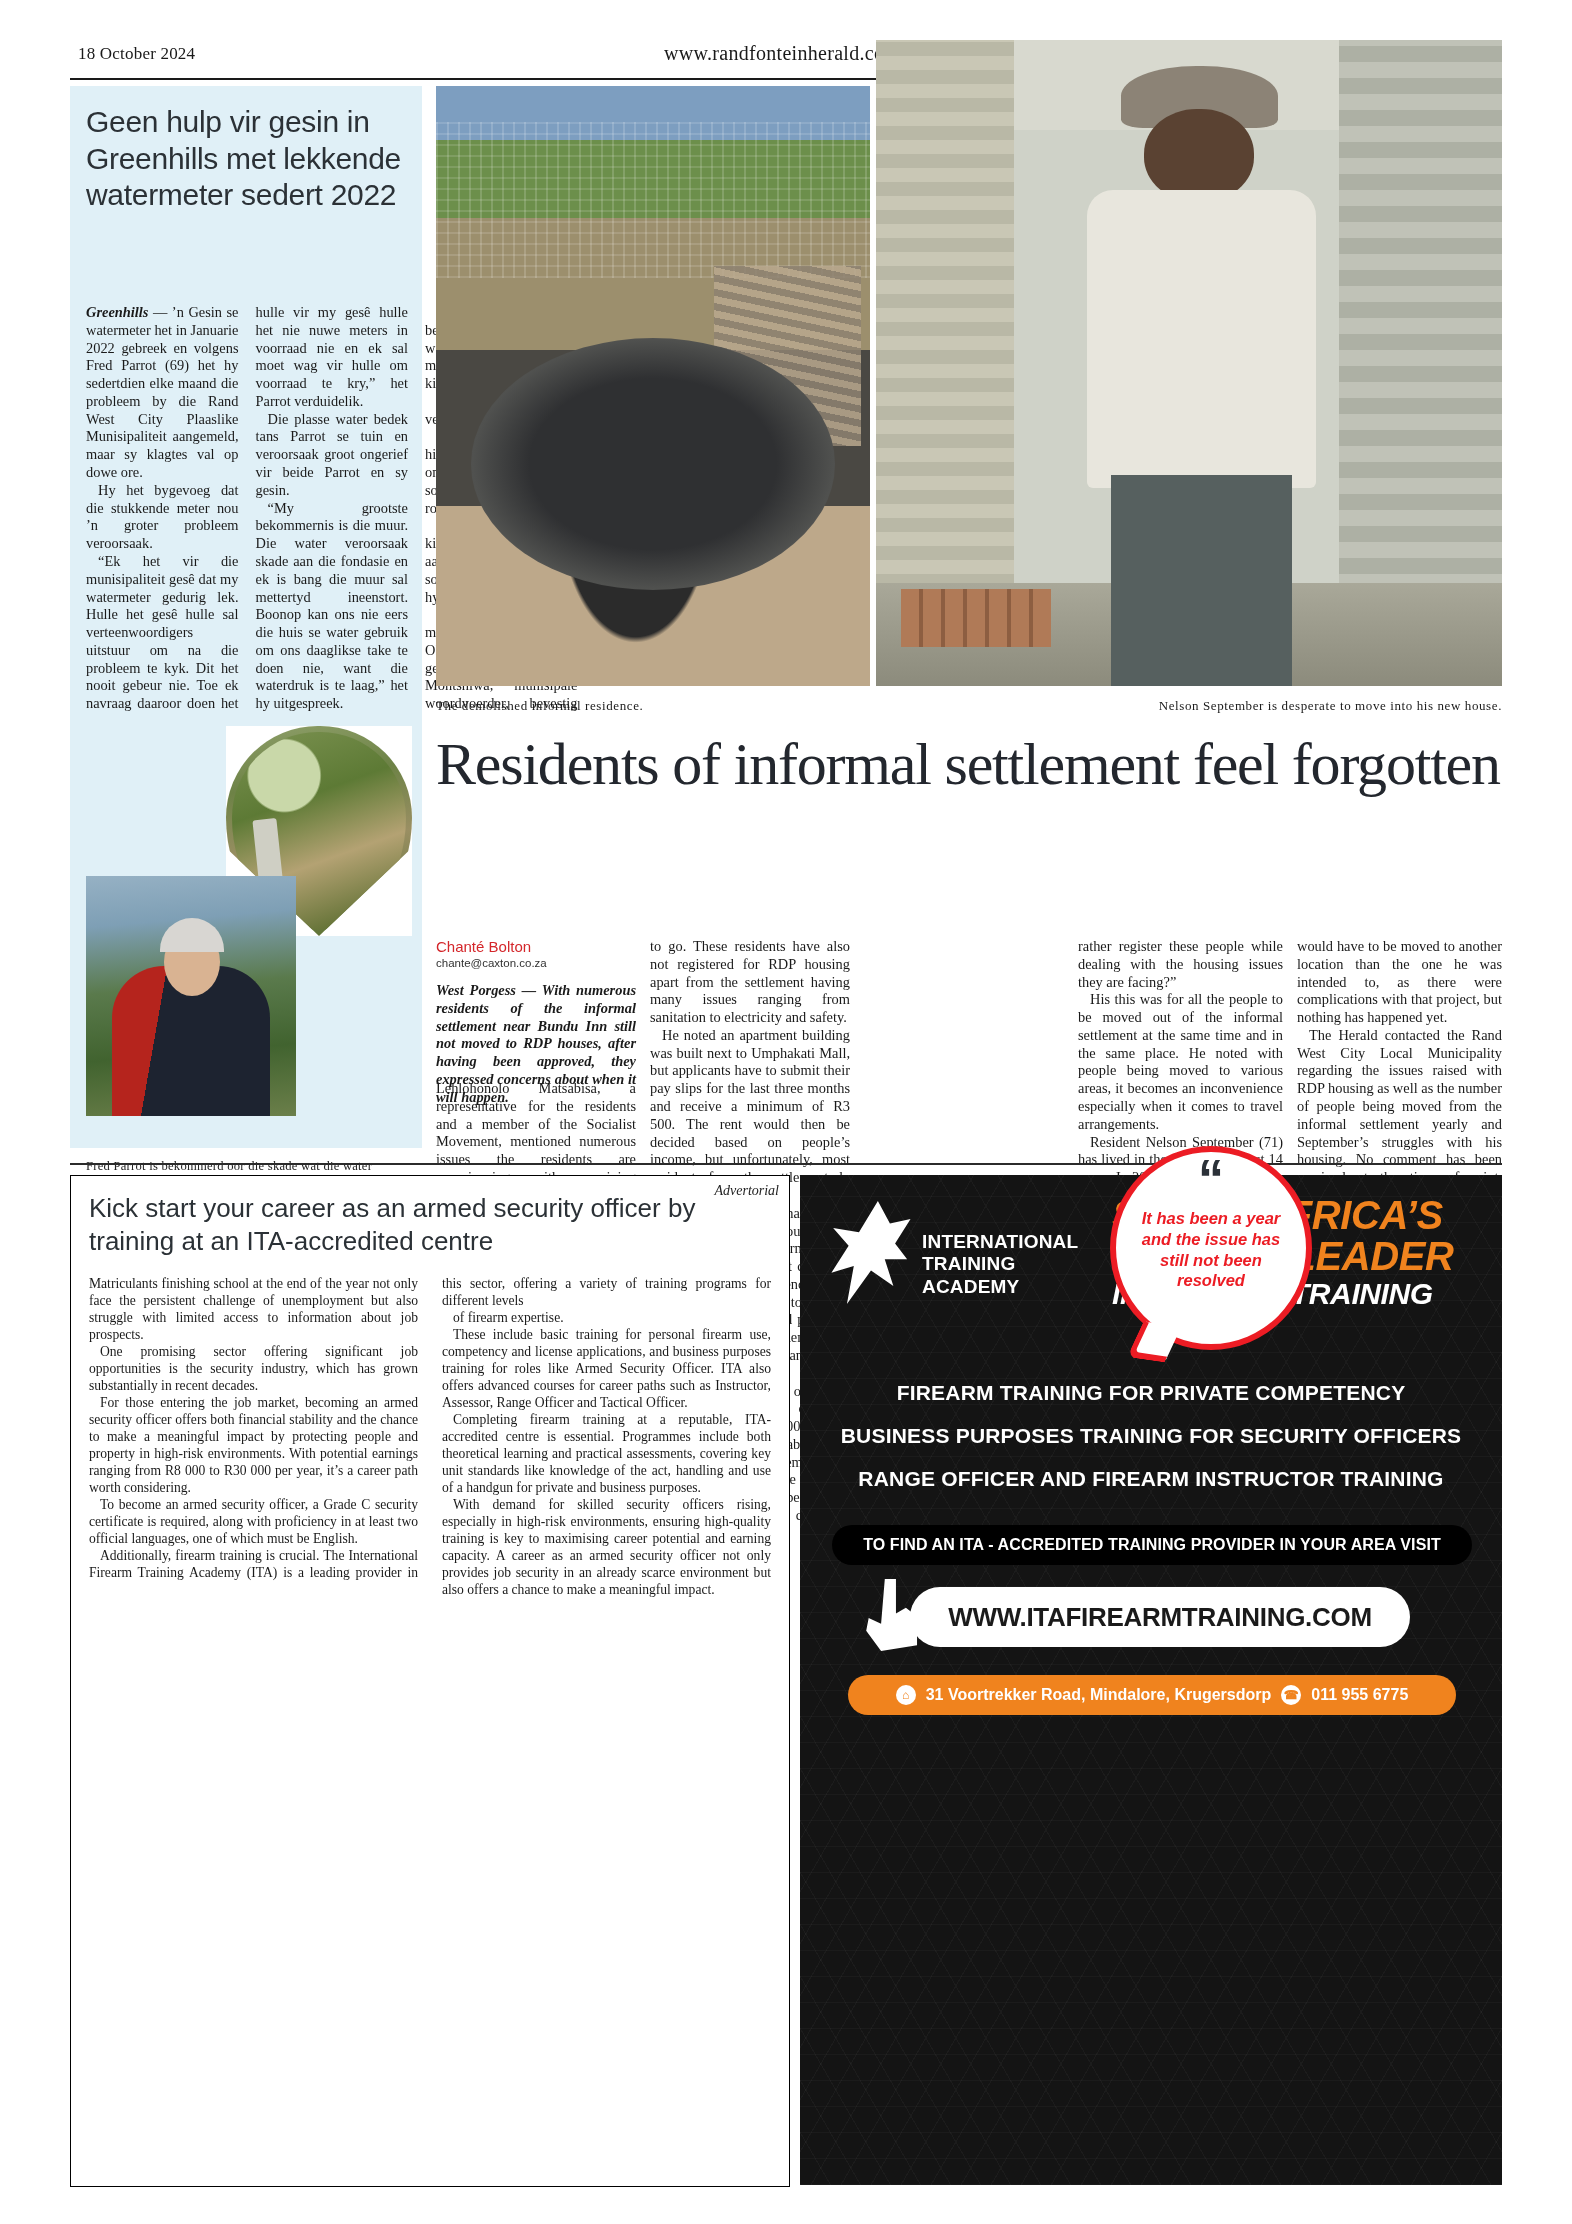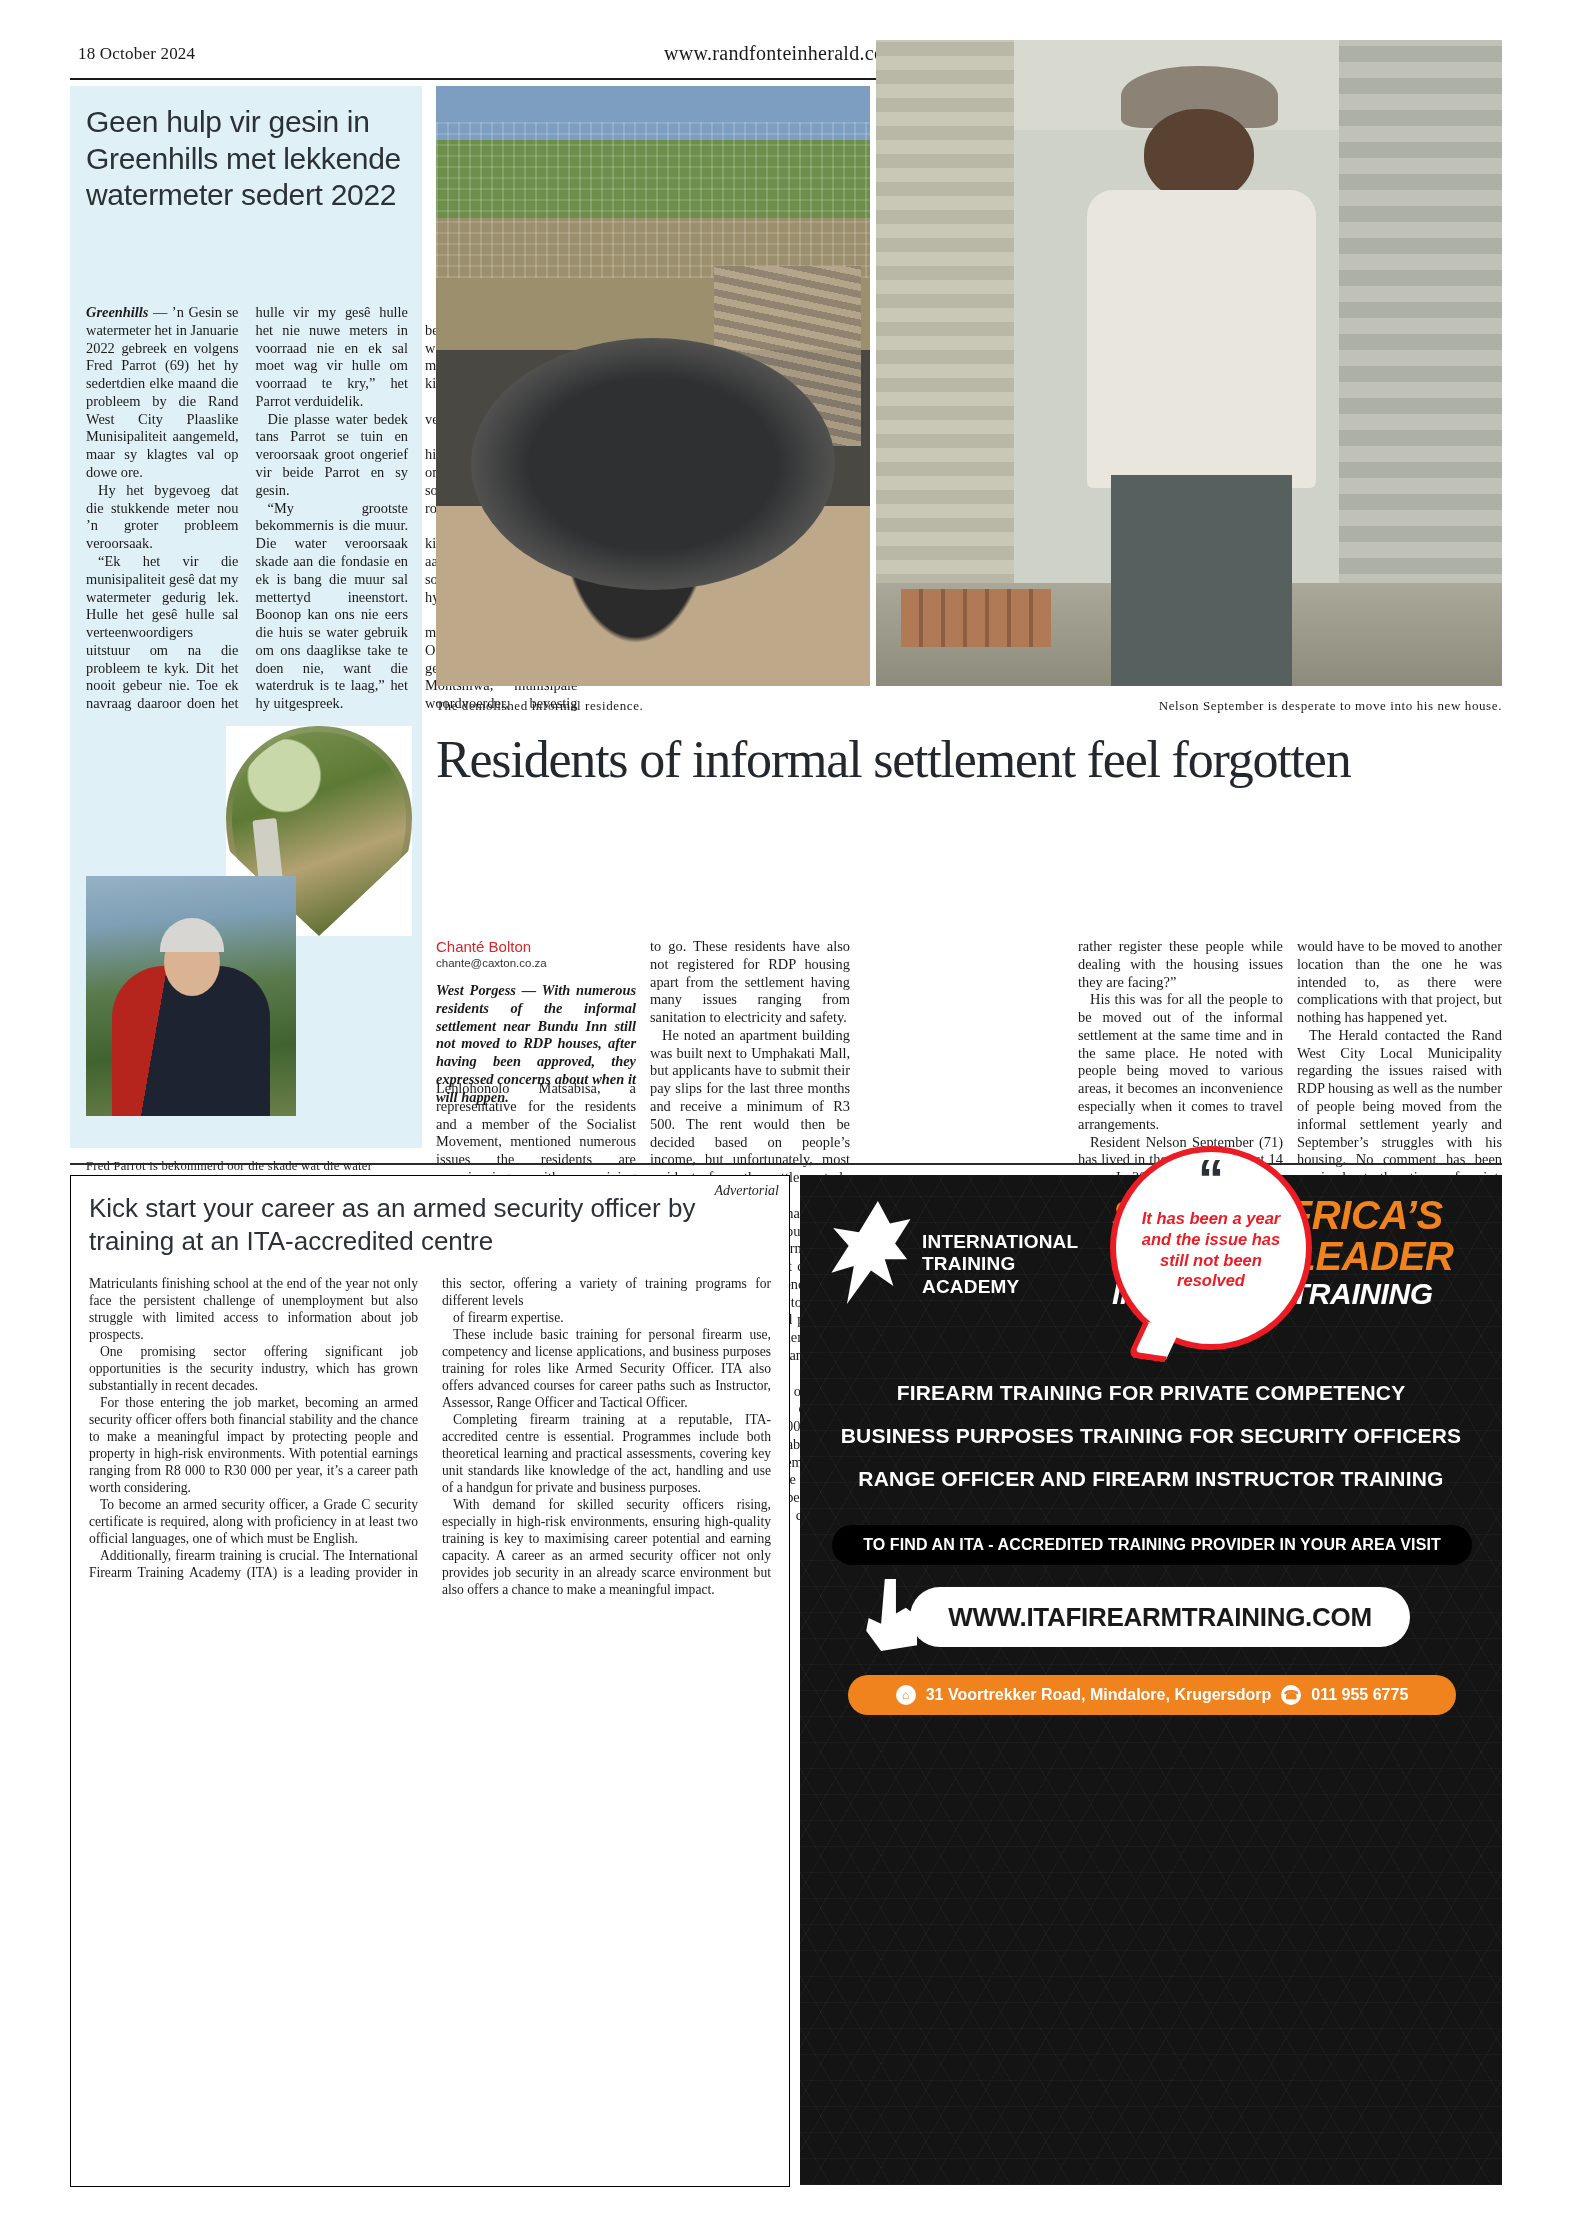--- a/index.html
+++ b/index.html
@@ -150,21 +150,21 @@
     background:repeating-linear-gradient(90deg,#b07a57 0 18px,#8d5e41 18px 22px);
   }
   .cap-row{position:absolute;left:436px;top:698px;width:1066px;height:24px;}
   .cap-left{position:absolute;left:0;top:0;font-size:13px;letter-spacing:.6px;}
   .cap-right{position:absolute;right:0;top:0;font-size:13px;letter-spacing:.6px;}
 
   
   .main-head{
     position:absolute;left:436px;top:732px;width:1066px;
     font-family:"Liberation Serif", serif;
-    font-size:52px;line-height:1.08;font-weight:400;color:#23272e;
+    font-size:60px;line-height:1.08;font-weight:400;color:#23272e;
     letter-spacing:-1.2px;
   }
 
   
   .byline{position:absolute;left:436px;top:938px;width:200px;}
   .byline .b-name{font-family:"Liberation Sans", sans-serif;font-weight:normal;font-size:15px;color:#d4262a;}
   .byline .b-mail{font-family:"Liberation Sans", sans-serif;font-size:11.5px;color:#333;margin-top:2px;}
 
   .main-col{position:absolute;top:982px;width:200px;font-size:14.4px;line-height:1.235;text-align:justify;hyphens:auto;}
   .main-col p{margin:0;text-indent:12px;}

